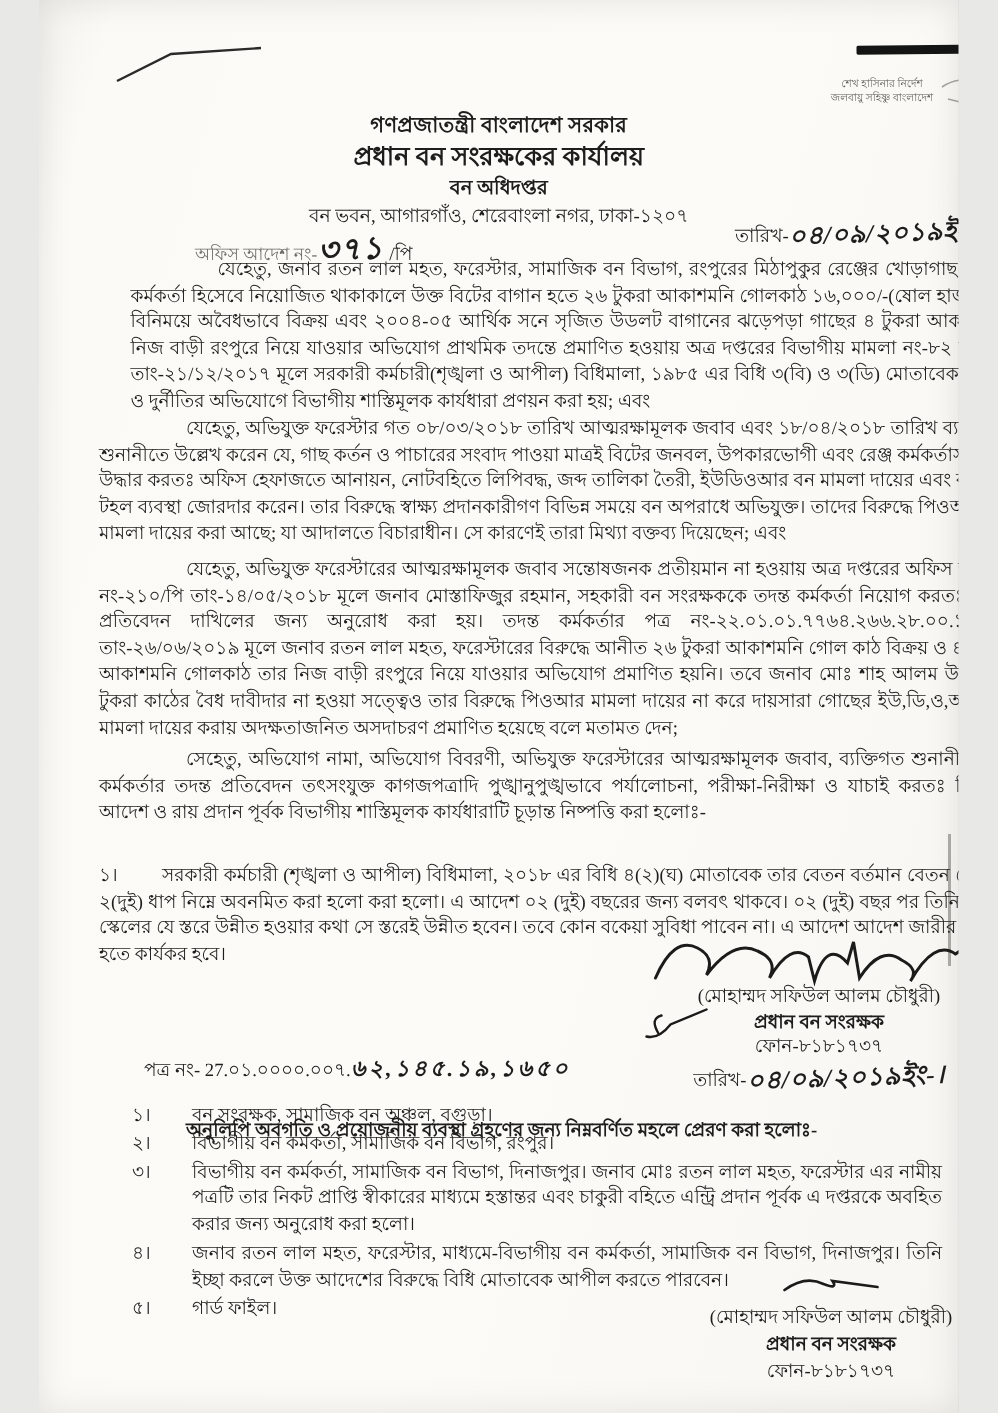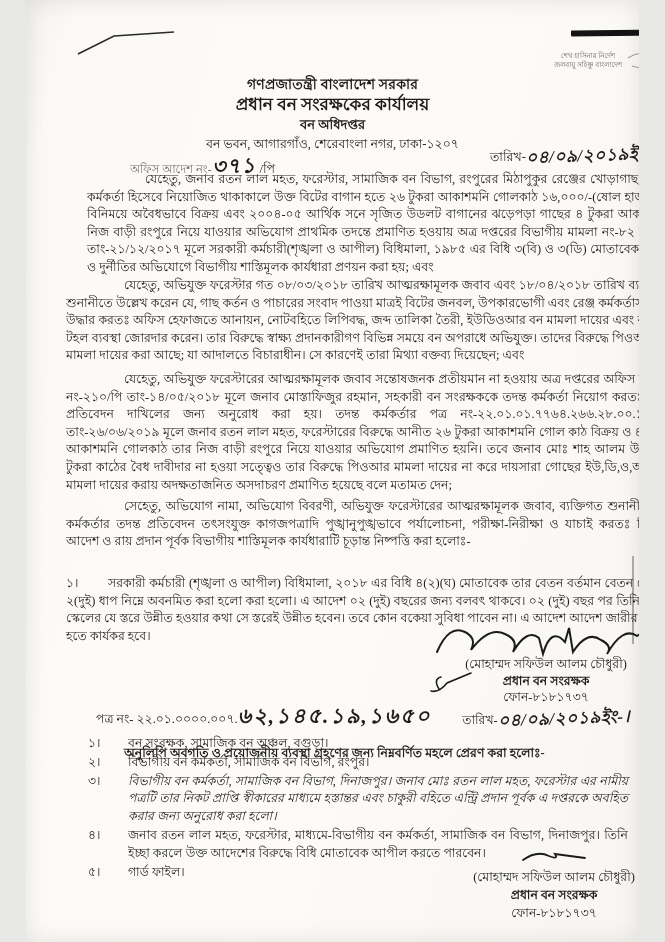--- a/index.html
+++ b/index.html
@@ -46,21 +46,21 @@
   .sig1{position:absolute;top:618px;left:395px;width:250px;text-align:center;}
   .sig1 .scrawl{display:block;margin:0 auto -6px auto;}
   .sig1 .nm{font-size:12.4px;line-height:17px;}
   .sig1 .ti{font-size:12.4px;font-weight:600;line-height:16px;position:relative;}
   .sig1 .ph{font-size:12.4px;line-height:16px;}
   .arrow-mark{position:absolute;left:8px;top:-4px;}
   .sig1 .dt{font-size:12.4px;margin-top:0;}
   
   .lrow{position:absolute;top:688px;left:40px;width:606px;height:36px;}
   .lrow .lbl{position:absolute;left:30px;top:12px;font-size:12.4px;white-space:nowrap;}
-  .lrow .hand-no{font-size:21px;letter-spacing:2px;}
+  .lrow .hand-no{font-size:15px;letter-spacing:2px;}
   
   .dhead{position:absolute;top:716px;left:98px;width:540px;font-size:12.4px;font-weight:600;margin-top:28px;}
   .dlist{position:absolute;top:735px;left:62px;width:584px;}
   .drow{display:flex;font-size:12.4px;line-height:17.8px;margin-bottom:1px;}
   .drow .dn{flex:0 0 40px;}
   .drow .dt2{flex:1;text-align:justify;}
   
   .sig2{position:absolute;top:848px;left:408px;width:240px;text-align:center;}
   .sig2 .nm{font-size:12.4px;line-height:18px;}
   .sig2 .ti{font-size:12.4px;font-weight:600;line-height:18px;}
@@ -123,37 +123,37 @@
       <span>প্রধান বন সংরক্ষক</span>
     </div>
     <div class="ph">ফোন-৮১৮১৭৩৭</div>
     <div class="dt">
       <span>তারিখ-</span><span class="hand hand-date">০৪/০৯/২০১৯ইং-।</span>
     </div>
   </div>
 
   <div class="lrow">
     <span class="lbl">
-      <span>পত্র নং- ২২.০১.০০০০.০০৭.</span><span class="hand hand-no">৬২,১৪৫.১৯,১৬৫০</span>
+      <span>পত্র নং- 27.০১.০০০০.০০৭.</span><span class="hand hand-no">৬২,১৪৫.১৯,১৬৫০</span>
     </span>
   </div>
 
   <div class="dhead">অনুলিপি অবগতি ও প্রয়োজনীয় ব্যবস্থা গ্রহণের জন্য নিম্নবর্ণিত মহলে প্রেরণ করা হলোঃ-</div>
   <div class="dlist">
     <div class="drow">
       <span class="dn">১।</span>
       <span class="dt2">বন সংরক্ষক, সামাজিক বন অঞ্চল, বগুড়া।</span>
     </div>
     <div class="drow">
       <span class="dn">২।</span>
       <span class="dt2">বিভাগীয় বন কর্মকর্তা, সামাজিক বন বিভাগ, রংপুর।</span>
     </div>
     <div class="drow">
       <span class="dn">৩।</span>
-      <span class="dt2" style="max-width:500px;font-style:italic;">বিভাগীয় বন কর্মকর্তা, সামাজিক বন বিভাগ, দিনাজপুর। জনাব মোঃ রতন লাল মহত, ফরেস্টার এর নামীয় পত্রটি তার নিকট প্রাপ্তি স্বীকারের মাধ্যমে হস্তান্তর এবং চাকুরী বহিতে এন্ট্রি প্রদান পূর্বক এ দপ্তরকে অবহিত করার জন্য অনুরোধ করা হলো।</span>
+      <span class="dt2" style="max-width:500px;">বিভাগীয় বন কর্মকর্তা, সামাজিক বন বিভাগ, দিনাজপুর। জনাব মোঃ রতন লাল মহত, ফরেস্টার এর নামীয় পত্রটি তার নিকট প্রাপ্তি স্বীকারের মাধ্যমে হস্তান্তর এবং চাকুরী বহিতে এন্ট্রি প্রদান পূর্বক এ দপ্তরকে অবহিত করার জন্য অনুরোধ করা হলো।</span>
     </div>
     <div class="drow">
       <span class="dn">৪।</span>
       <span class="dt2" style="max-width:500px;">জনাব রতন লাল মহত, ফরেস্টার, মাধ্যমে-বিভাগীয় বন কর্মকর্তা, সামাজিক বন বিভাগ, দিনাজপুর। তিনি ইচ্ছা করলে উক্ত আদেশের বিরুদ্ধে বিধি মোতাবেক আপীল করতে পারবেন।</span>
     </div>
     <div class="drow">
       <span class="dn">৫।</span>
       <span class="dt2">গার্ড ফাইল।</span>
     </div>
   </div>

